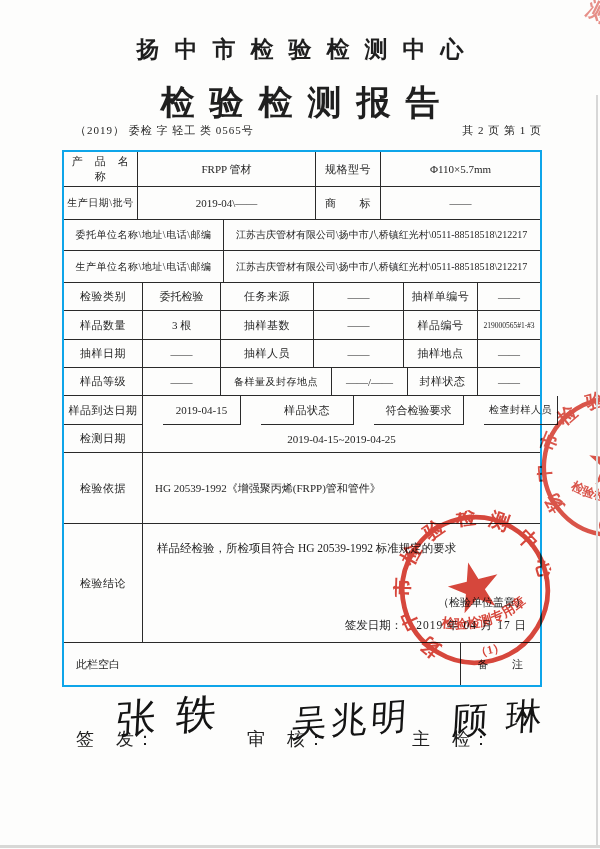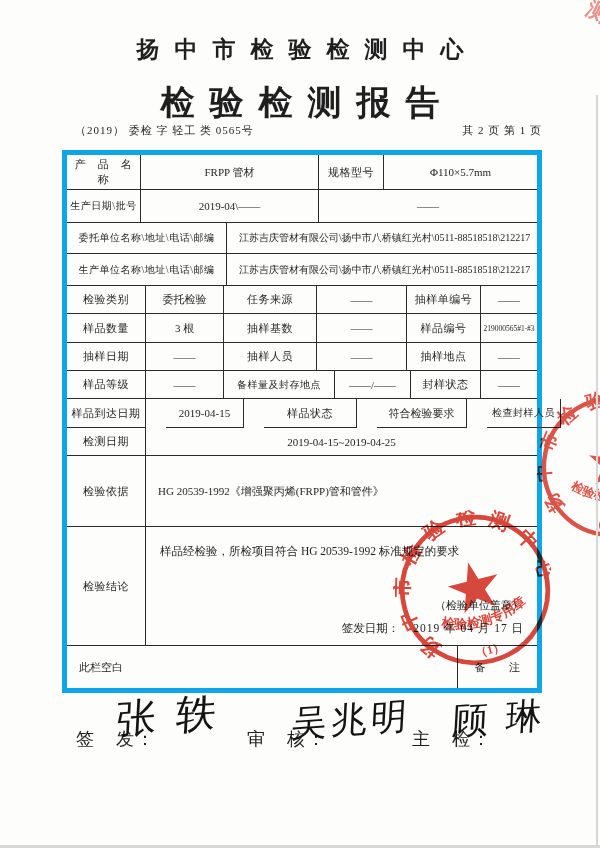--- a/index.html
+++ b/index.html
@@ -27,21 +27,21 @@
     letter-spacing:15px;padding-left:15px;box-sizing:border-box;
   }
   .doc-line{
     position:absolute;left:75px;right:58px;top:123px;
     display:flex;justify-content:space-between;
     font-size:11px;letter-spacing:1px;
   }
 
   .report-table{
     position:absolute;left:62px;top:150px;width:480px;
-    border:5px solid #0ea5e9;box-sizing:border-box;
+    border:2px solid #0ea5e9;box-sizing:border-box;
   }
   .t-row{display:flex;}
   .t-cell{
     border-right:1.5px solid #2a2a2a;border-bottom:1.5px solid #2a2a2a;
     display:flex;align-items:center;justify-content:center;
     text-align:center;font-size:11px;overflow:hidden;
     box-sizing:border-box;min-width:0;
   }
   .t-row .t-cell:last-child{border-right:none;}
   .t-row:last-child .t-cell{border-bottom:none;}
@@ -96,20 +96,21 @@
   <div class="report-table" id="report-table">
       <div class="t-row" style="height: 35px;">
         <div class="t-cell lbl" style="flex: 0 0 74px;">产　品　名　称</div>
         <div class="t-cell" style="flex: 0 0 178px;">FRPP 管材</div>
         <div class="t-cell lbl" style="flex: 0 0 65px;">规格型号</div>
         <div class="t-cell" style="flex: 1 1 auto;">Φ110×5.7mm</div>
       </div>
       <div class="t-row" style="height: 33px;">
         <div class="t-cell lbl sm" style="flex: 0 0 74px;">生产日期\批号</div>
         <div class="t-cell" style="flex: 0 0 178px;">2019-04\——</div>
+        <div class="t-cell lbl" style="flex: 0 0 65px;">商　　标</div>
         <div class="t-cell" style="flex: 1 1 auto;">——</div>
       </div>
       <div class="t-row" style="height: 31px;">
         <div class="t-cell lbl sm" style="flex: 0 0 160px;">委托单位名称\地址\电话\邮编</div>
         <div class="t-cell sm left" style="flex: 1 1 auto;">江苏吉庆管材有限公司\扬中市八桥镇红光村\0511-88518518\212217</div>
       </div>
       <div class="t-row" style="height: 32px;">
         <div class="t-cell lbl sm" style="flex: 0 0 160px;">生产单位名称\地址\电话\邮编</div>
         <div class="t-cell sm left" style="flex: 1 1 auto;">江苏吉庆管材有限公司\扬中市八桥镇红光村\0511-88518518\212217</div>
       </div>

